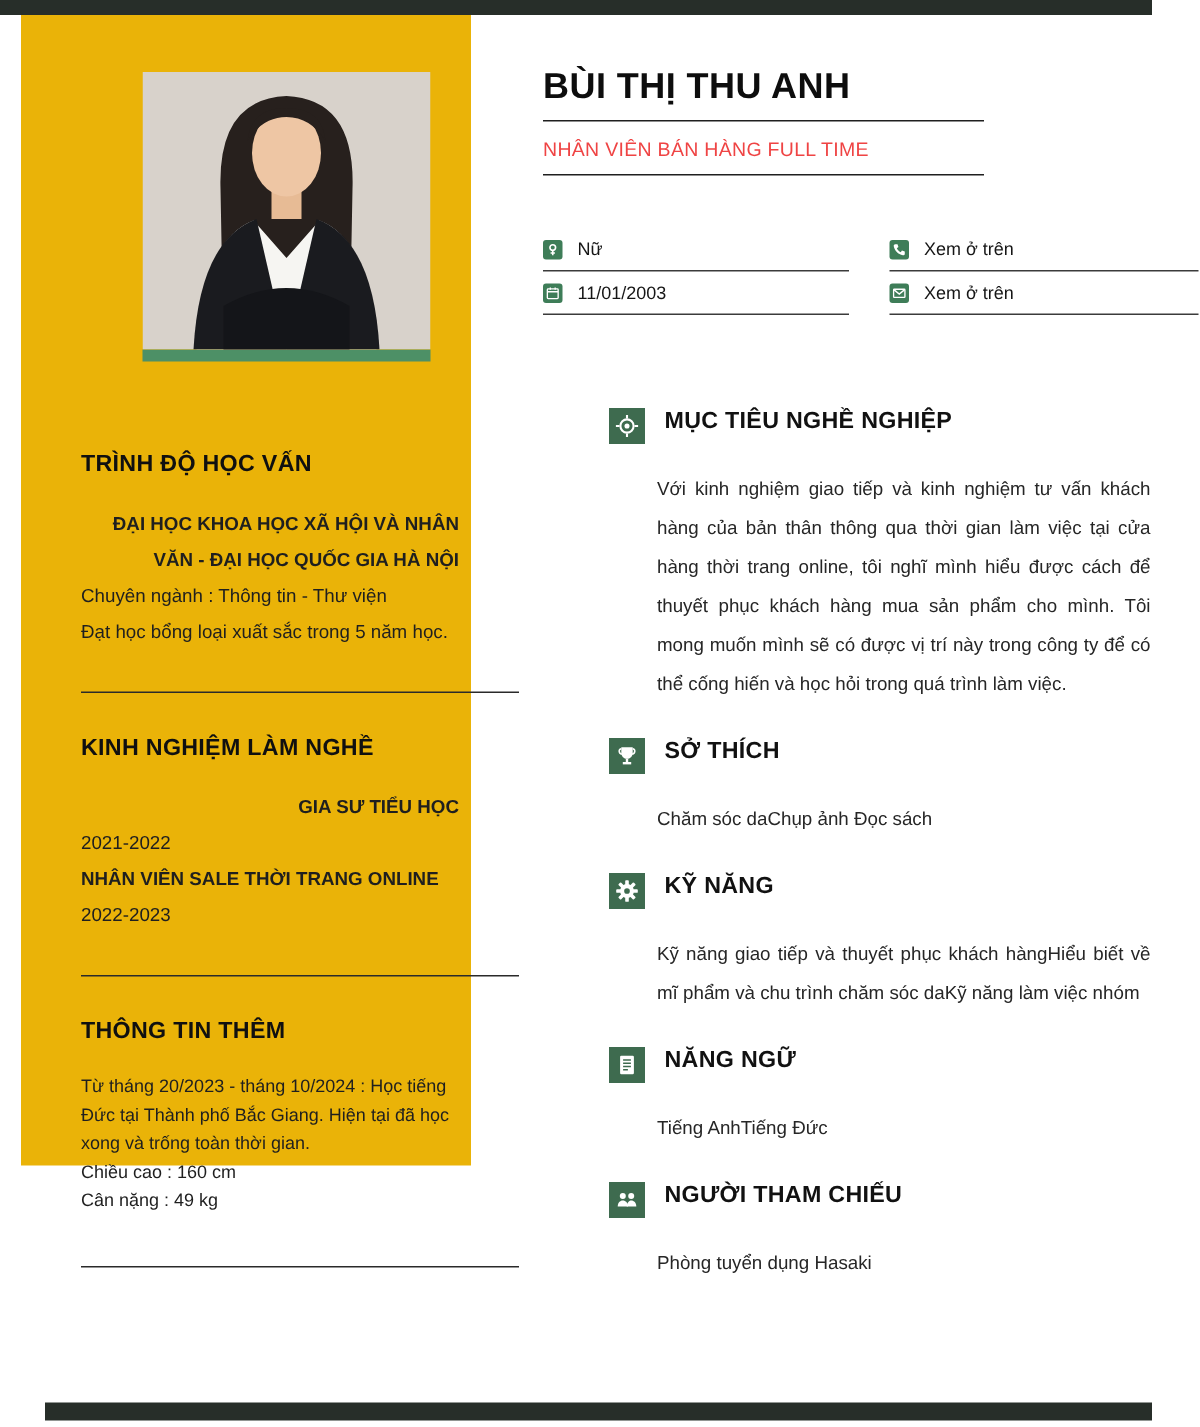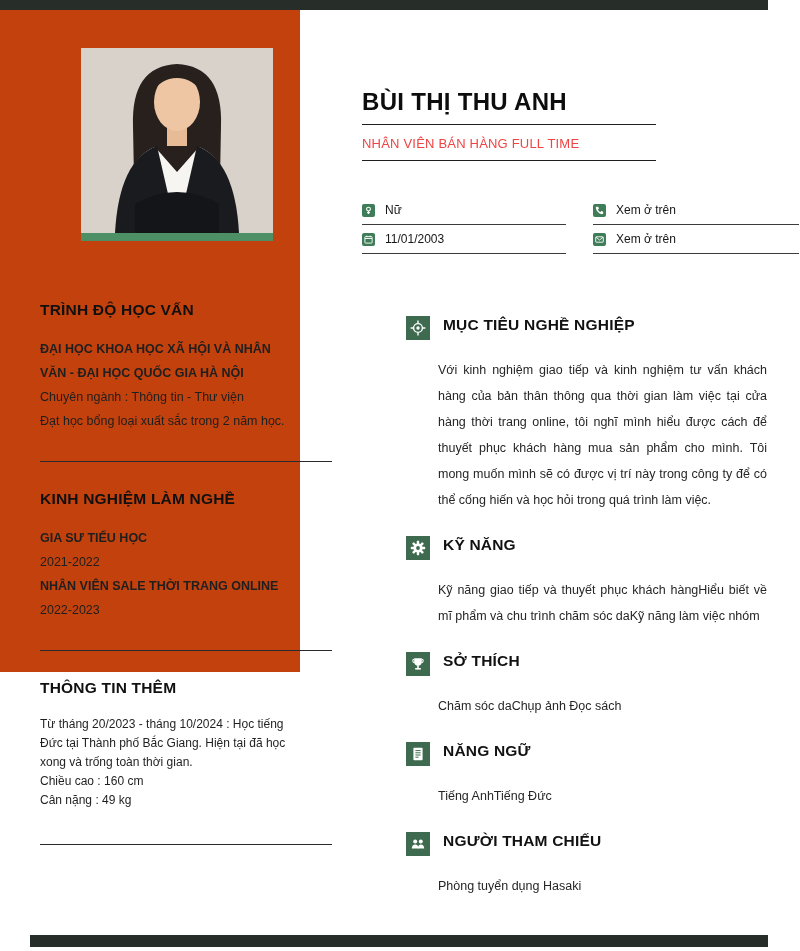--- a/index.html
+++ b/index.html
@@ -4,39 +4,39 @@
 <style>
   * { box-sizing: border-box; }
   html, body { margin: 0; padding: 0; background: #ffffff; }
   body { font-family: "Liberation Sans", "DejaVu Sans", sans-serif; }
   .page { position: relative; width: 800px; height: 951px; background: #ffffff; overflow: hidden; }
 
   .top-bar { position: absolute; left: 0; top: 0; width: 768px; height: 10px; background: #272e29; }
   .bottom-bar { position: absolute; left: 30px; top: 935px; width: 738px; height: 12px; background: #272e29; }
 
   
-  .sidebar { position: absolute; left: 0; top: 10px; width: 300px; height: 662px; background: #c2410c; }
+  .sidebar { position: absolute; left: 14px; top: 10px; width: 300px; height: 767px; background: #eab308; }
   .photo-block { margin: 38px 0 0 81px; width: 192px; }
   .avatar { display: block; width: 192px; height: 185px; }
   .photo-strip { height: 8px; background: #4d9066; }
 
   .side-inner { margin-left: 40px; width: 252px; color: #1f1f1f; }
   .side-title { font-size: 15.5px; font-weight: 700; color: #101010; letter-spacing: 0.2px; margin: 0; }
   .edu-title { margin-top: 60px; }
   .exp-title, .add-title { margin-top: 28px; }
   .side-text, .side-bold { font-size: 12.5px; line-height: 24px; margin: 0; }
   .side-bold { font-weight: 700; }
-  .mt18 { margin-top: 18px; }
+  .mt18 { margin-top: 18px; text-align: right; }
   .side-small { font-size: 12px; line-height: 19px; margin: 0; }
   .add-para { margin-top: 18px; }
   .side-rule { border: none; border-top: 1px solid #2a2a2a; width: 292px; margin: 28px 0 0 0; height: 0; }
   .last-rule { margin-top: 34px; }
 
   
-  .content { position: absolute; left: 362px; top: 44px; width: 438px; color: #1d1d1d; margin-top: 44px; }
+  .content { position: absolute; left: 362px; top: 44px; width: 438px; color: #1d1d1d; }
   .name { margin: 0; font-size: 24px; font-weight: 700; letter-spacing: 0.3px; color: #0d0d0d; }
   .rule { width: 294px; border-bottom: 1.5px solid #1f1f1f; height: 0; }
   .name-rule { margin-top: 8px; }
   .job-title { margin-top: 11px; font-size: 13px; letter-spacing: 0.2px; color: #ef4444; }
   .job-rule { margin-top: 9px; }
 
   .contact-grid { margin-top: 35px; display: grid; grid-template-columns: 204px 206px; column-gap: 27px; }
   .contact-cell { height: 29px; display: flex; align-items: center; gap: 10px; border-bottom: 1px solid #3b3b3b; font-size: 12px; color: #161616; }
   .cicon { flex: 0 0 13px; width: 13px; height: 13px; background: #3e7d58; border-radius: 2px; display: flex; align-items: center; justify-content: center; }
 
@@ -70,21 +70,21 @@
       </svg>
       <div class="photo-strip"></div>
     </div>
 
     <div class="side-inner">
 
       <section>
         <h2 class="side-title edu-title">TRÌNH ĐỘ HỌC VẤN</h2>
         <p class="side-bold mt18">ĐẠI HỌC KHOA HỌC XÃ HỘI VÀ NHÂN VĂN - ĐẠI HỌC QUỐC GIA HÀ NỘI</p>
         <p class="side-text">Chuyên ngành : Thông tin - Thư viện</p>
-        <p class="side-text">Đạt học bổng loại xuất sắc trong 2 năm học.</p>
+        <p class="side-text">Đạt học bổng loại xuất sắc trong 5 năm học.</p>
       </section>
 
       <hr class="side-rule">
 
       <section>
         <h2 class="side-title exp-title">KINH NGHIỆM LÀM NGHỀ</h2>
         <p class="side-bold mt18">GIA SƯ TIỂU HỌC</p>
         <p class="side-text">2021-2022</p>
         <p class="side-bold">NHÂN VIÊN SALE THỜI TRANG ONLINE</p>
         <p class="side-text">2022-2023</p>
@@ -162,20 +162,35 @@
           <span class="sec-icon">
             <svg viewBox="0 0 16 16" width="16" height="16">
                 <circle cx="8" cy="8" r="4.4" fill="none" stroke="#fff" stroke-width="1.4"></circle>
                 <circle cx="8" cy="8" r="1.7" fill="#fff"></circle>
                 <path d="M8 0.6 V3 M8 13 V15.4 M0.6 8 H3 M13 8 H15.4" stroke="#fff" stroke-width="1.4" fill="none"></path>
               </svg>
           </span>
           <h2 class="sec-title">MỤC TIÊU NGHỀ NGHIỆP</h2>
         </div>
         <p class="sec-body">Với kinh nghiệm giao tiếp và kinh nghiệm tư vấn khách hàng của bản thân thông qua thời gian làm việc tại cửa hàng thời trang online, tôi nghĩ mình hiểu được cách để thuyết phục khách hàng mua sản phẩm cho mình. Tôi mong muốn mình sẽ có được vị trí này trong công ty để có thể cống hiến và học hỏi trong quá trình làm việc.</p>
+      </section>
+
+      <section class="main-section">
+        <div class="sec-head">
+          <span class="sec-icon">
+            <svg viewBox="0 0 16 16" width="16" height="16">
+                <path d="M4.2 2.2 H11.8 V6 C11.8 8.2 10.1 9.9 8 9.9 C5.9 9.9 4.2 8.2 4.2 6 Z" fill="#fff"></path>
+                <path d="M4.2 3.2 C2.4 3.2 2.2 6.2 4.6 6.8 M11.8 3.2 C13.6 3.2 13.8 6.2 11.4 6.8" fill="none" stroke="#fff" stroke-width="1.1"></path>
+                <rect x="7.2" y="9.8" width="1.6" height="2.2" fill="#fff"></rect>
+                <rect x="5.2" y="12" width="5.6" height="1.6" fill="#fff"></rect>
+              </svg>
+          </span>
+          <h2 class="sec-title">SỞ THÍCH</h2>
+        </div>
+        <p class="sec-body">Chăm sóc daChụp ảnh Đọc sách</p>
       </section>
 
       <section class="main-section">
         <div class="sec-head">
           <span class="sec-icon">
             <svg viewBox="0 0 16 16" width="16" height="16">
                 <g fill="#fff">
                   <rect x="6.8" y="0.8" width="2.4" height="14.4" rx="0.6"></rect>
                   <rect x="6.8" y="0.8" width="2.4" height="14.4" rx="0.6" transform="rotate(45 8 8)"></rect>
                   <rect x="6.8" y="0.8" width="2.4" height="14.4" rx="0.6" transform="rotate(90 8 8)"></rect>
@@ -187,35 +202,20 @@
           </span>
           <h2 class="sec-title">KỸ NĂNG</h2>
         </div>
         <p class="sec-body">Kỹ năng giao tiếp và thuyết phục khách hàngHiểu biết về mĩ phẩm và chu trình chăm sóc daKỹ năng làm việc nhóm</p>
       </section>
 
       <section class="main-section">
         <div class="sec-head">
           <span class="sec-icon">
             <svg viewBox="0 0 16 16" width="16" height="16">
-                <path d="M4.2 2.2 H11.8 V6 C11.8 8.2 10.1 9.9 8 9.9 C5.9 9.9 4.2 8.2 4.2 6 Z" fill="#fff"></path>
-                <path d="M4.2 3.2 C2.4 3.2 2.2 6.2 4.6 6.8 M11.8 3.2 C13.6 3.2 13.8 6.2 11.4 6.8" fill="none" stroke="#fff" stroke-width="1.1"></path>
-                <rect x="7.2" y="9.8" width="1.6" height="2.2" fill="#fff"></rect>
-                <rect x="5.2" y="12" width="5.6" height="1.6" fill="#fff"></rect>
-              </svg>
-          </span>
-          <h2 class="sec-title">SỞ THÍCH</h2>
-        </div>
-        <p class="sec-body">Chăm sóc daChụp ảnh Đọc sách</p>
-      </section>
-
-      <section class="main-section">
-        <div class="sec-head">
-          <span class="sec-icon">
-            <svg viewBox="0 0 16 16" width="16" height="16">
                 <rect x="3.4" y="1.8" width="9.2" height="12.4" rx="0.8" fill="#fff"></rect>
                 <path d="M5.4 4.6 H10.6 M5.4 6.8 H10.6 M5.4 9 H10.6 M5.4 11.2 H8.6" stroke="#3e6b4f" stroke-width="1" fill="none"></path>
               </svg>
           </span>
           <h2 class="sec-title">NĂNG NGỮ</h2>
         </div>
         <p class="sec-body">Tiếng AnhTiếng Đức</p>
       </section>
 
       <section class="main-section">

